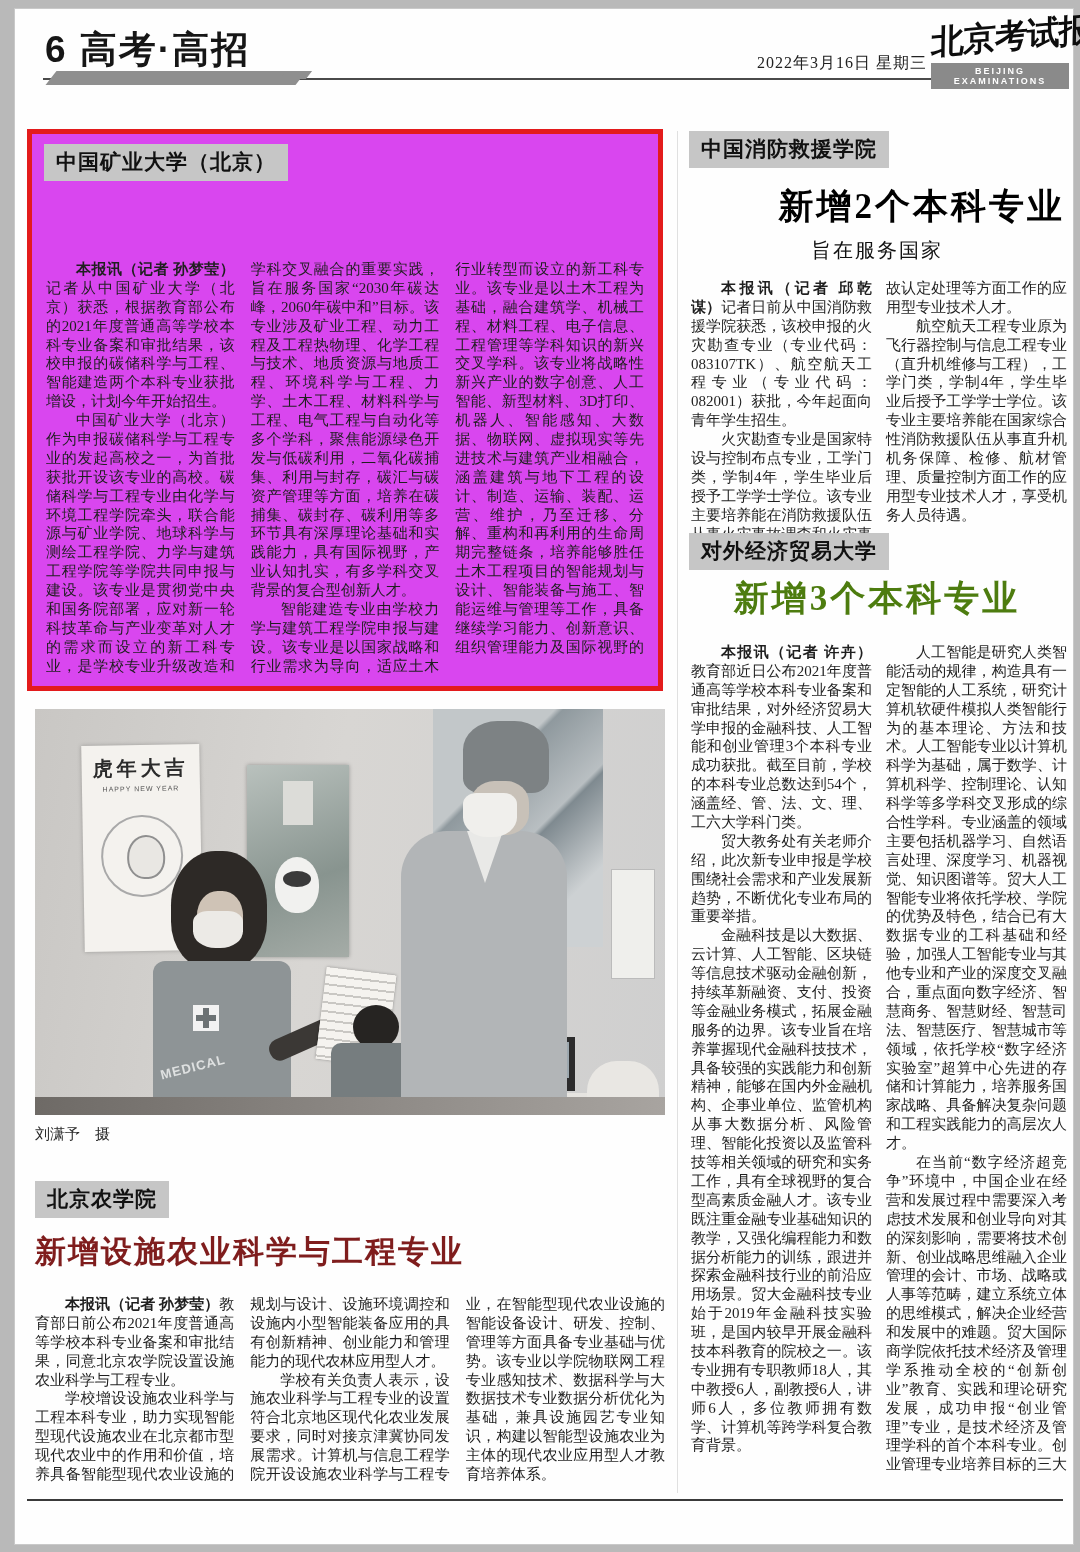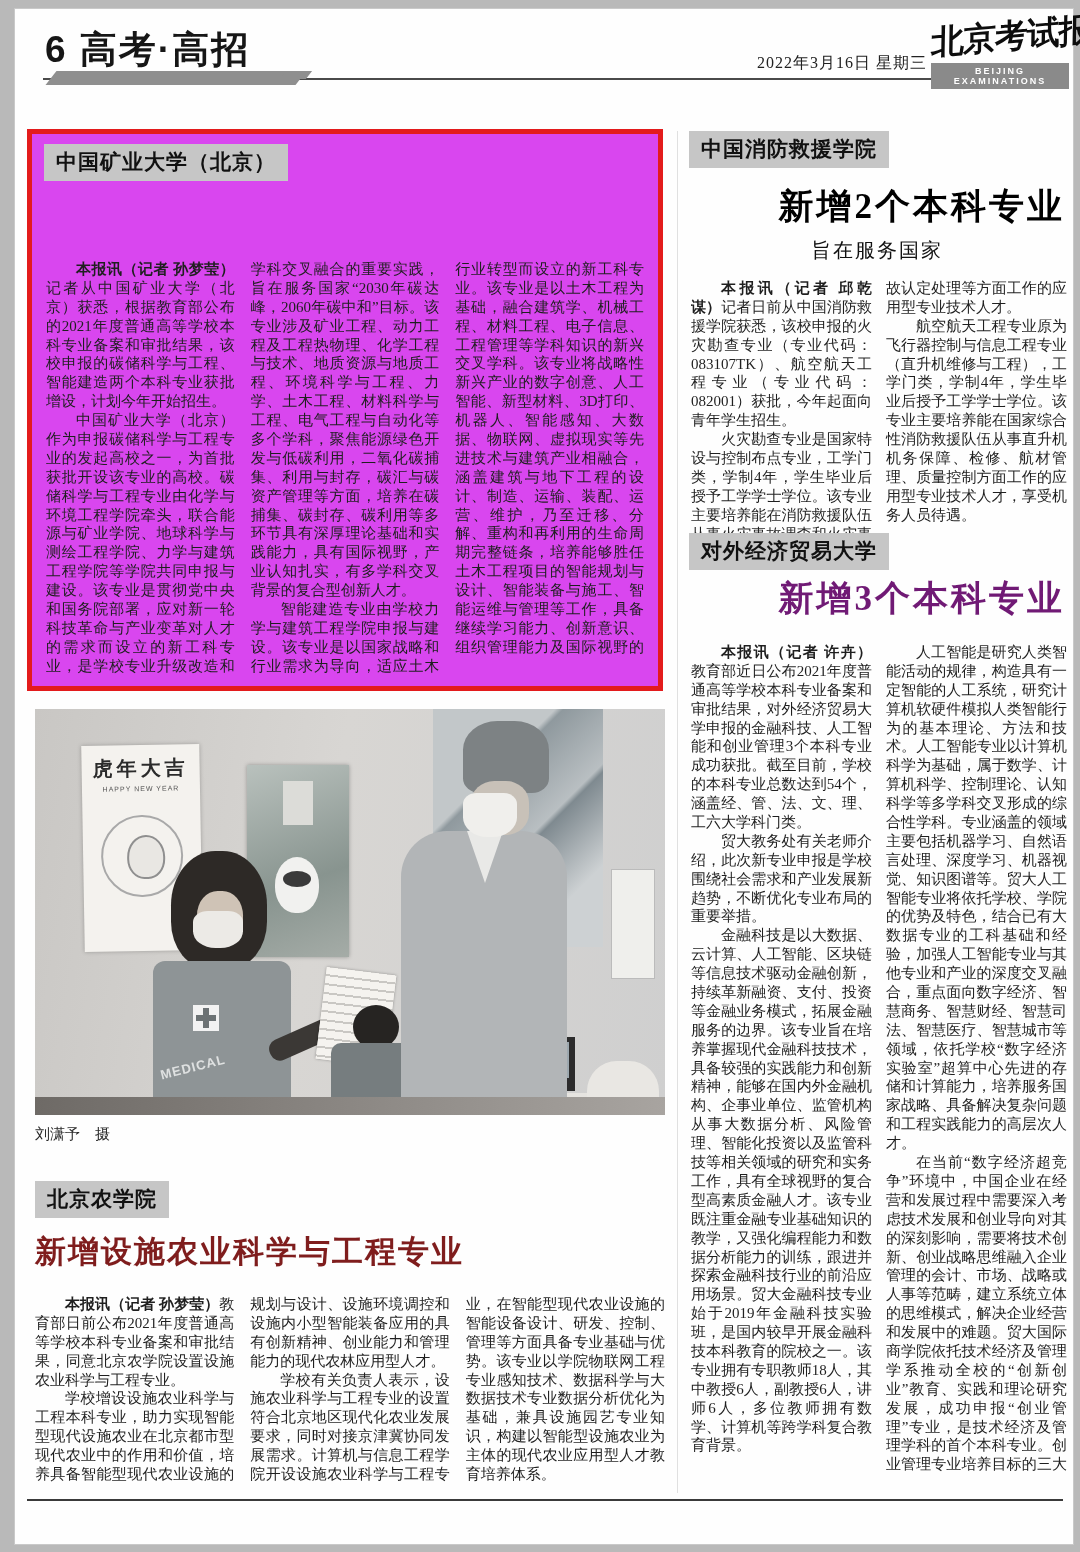--- a/index.html
+++ b/index.html
@@ -90,22 +90,22 @@
   .agri-body{position:absolute;left:20px;top:1286px;width:630px;height:252px;}
 
   
   .fire-kicker{position:absolute;left:674px;top:122px;}
   .fire-headline{position:absolute;left:674px;top:174px;width:376px;text-align:right;
                  font:bold 35px "Liberation Serif",serif;letter-spacing:3px;color:#000;}
   .fire-subhead{position:absolute;left:674px;top:228px;width:376px;text-align:center;
                 font:20px "Liberation Serif",serif;letter-spacing:2px;color:#111;}
   .fire-body{position:absolute;left:676px;top:270px;width:376px;height:290px;}
   .uibe-kicker{position:absolute;left:674px;top:524px;}
-  .uibe-headline{position:absolute;left:674px;top:566px;width:376px;text-align:right;
-                 font:bold 35px "Liberation Serif",serif;letter-spacing:3px;color:#701a75;}
+  .uibe-headline{position:absolute;left:674px;top:566px;width:376px;text-align:center;
+                 font:bold 35px "Liberation Serif",serif;letter-spacing:3px;color:#4d7c0f;}
   .uibe-body{position:absolute;left:676px;top:634px;width:376px;height:848px;}
 
   
   .footer-rule{position:absolute;left:12px;top:1490px;width:1036px;height:2px;background:#3a3a3a;}
   .footer{position:absolute;left:30px;top:1502px;width:1000px;font:bold 15px "Liberation Sans",sans-serif;color:#222;}
   .footer span{margin-right:34px;}
 </style>
 </head>
 <body>
 

